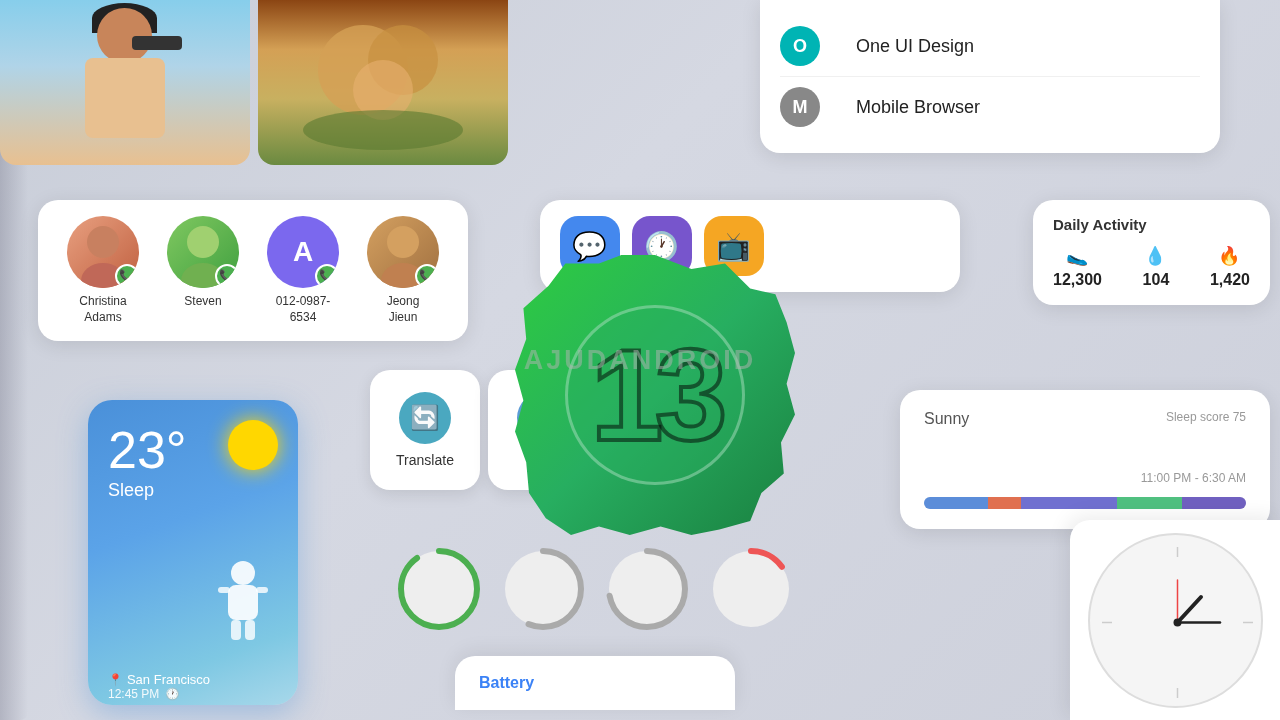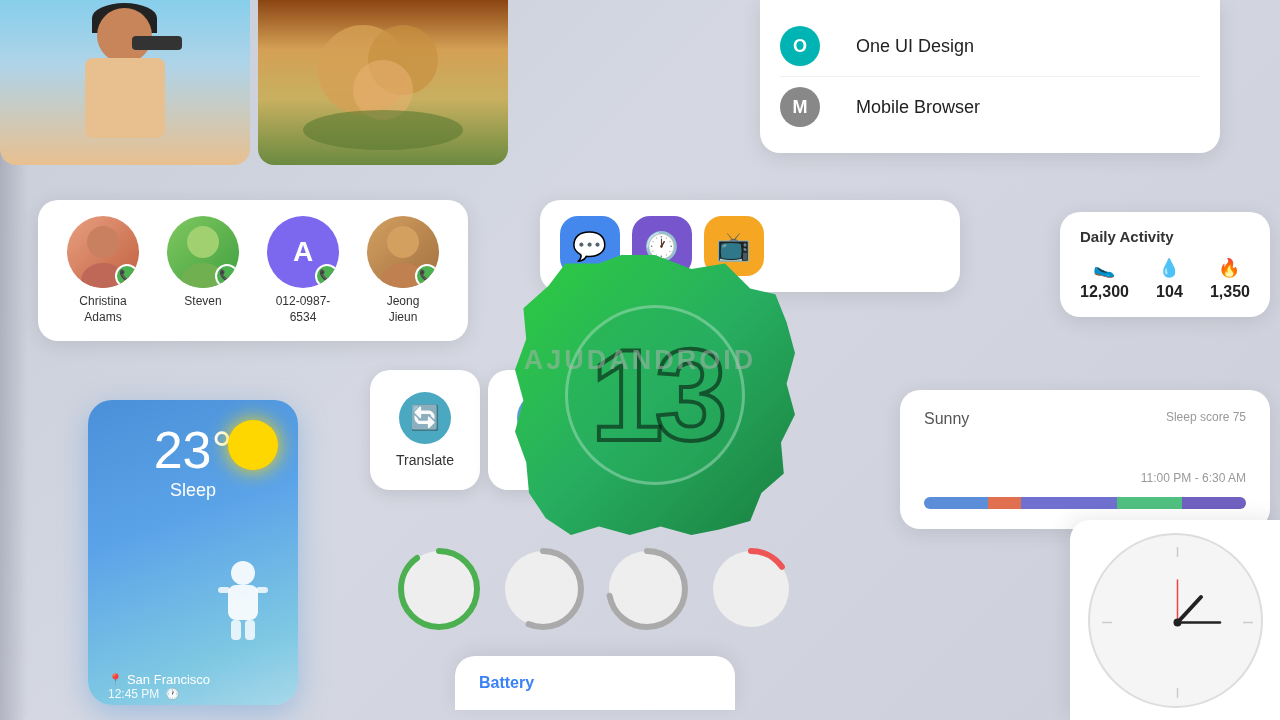--- a/index.html
+++ b/index.html
@@ -332,21 +332,20 @@
       top: 400px;
       left: 88px;
       width: 210px;
       height: 305px;
       background: linear-gradient(160deg, #4a90d9 0%, #5ba3e8 40%, #7ec8e3 80%, #a8d8ea 100%);
       border-radius: 24px;
       padding: 24px 20px;
       color: white;
       box-shadow: 0 8px 30px rgba(74,144,217,0.4);
       overflow: hidden;
-      text-align: center;
     }
     .weather-temp {
       font-size: 52px;
       font-weight: 300;
       line-height: 1;
     }
     .weather-condition {
       font-size: 18px;
       font-weight: 400;
       margin-top: 4px;
@@ -375,26 +374,26 @@
       font-size: 13px;
       display: flex;
       align-items: center;
       gap: 4px;
     }
     .pin-icon { font-size: 12px; }
 
     
     .daily-activity-widget {
       position: absolute;
-      top: 212px;
+      top: 200px;
       right: 10px;
       background: white;
       border-radius: 20px;
       padding: 16px 20px;
-      width: 210px;
+      width: 237px;
       box-shadow: 0 4px 20px rgba(0,0,0,0.1);
     }
     .da-title {
       font-size: 15px;
       color: #333;
       font-weight: 600;
       margin-bottom: 12px;
     }
     .da-stats {
       display: flex;
@@ -687,21 +686,21 @@
     <div class="da-stat">
       <span class="da-icon" style="color:#4CAF50;">🥿</span>
       <span class="da-value">12,300</span>
     </div>
     <div class="da-stat">
       <span class="da-icon" style="color:#2196F3;">💧</span>
       <span class="da-value">104</span>
     </div>
     <div class="da-stat">
       <span class="da-icon" style="color:#F44336;">🔥</span>
-      <span class="da-value">1,350</span>
+      <span class="da-value">1,420</span>
     </div>
   </div>
 </div>
 
 <div class="sleep-widget">
   <div class="sleep-header">
     <span class="sleep-title">Sunny</span>
     <div style="text-align:right;">
       <div class="sleep-score-text">Sleep score 75</div>
       <div class="sleep-time-range">11:00 PM - 6:30 AM</div>

